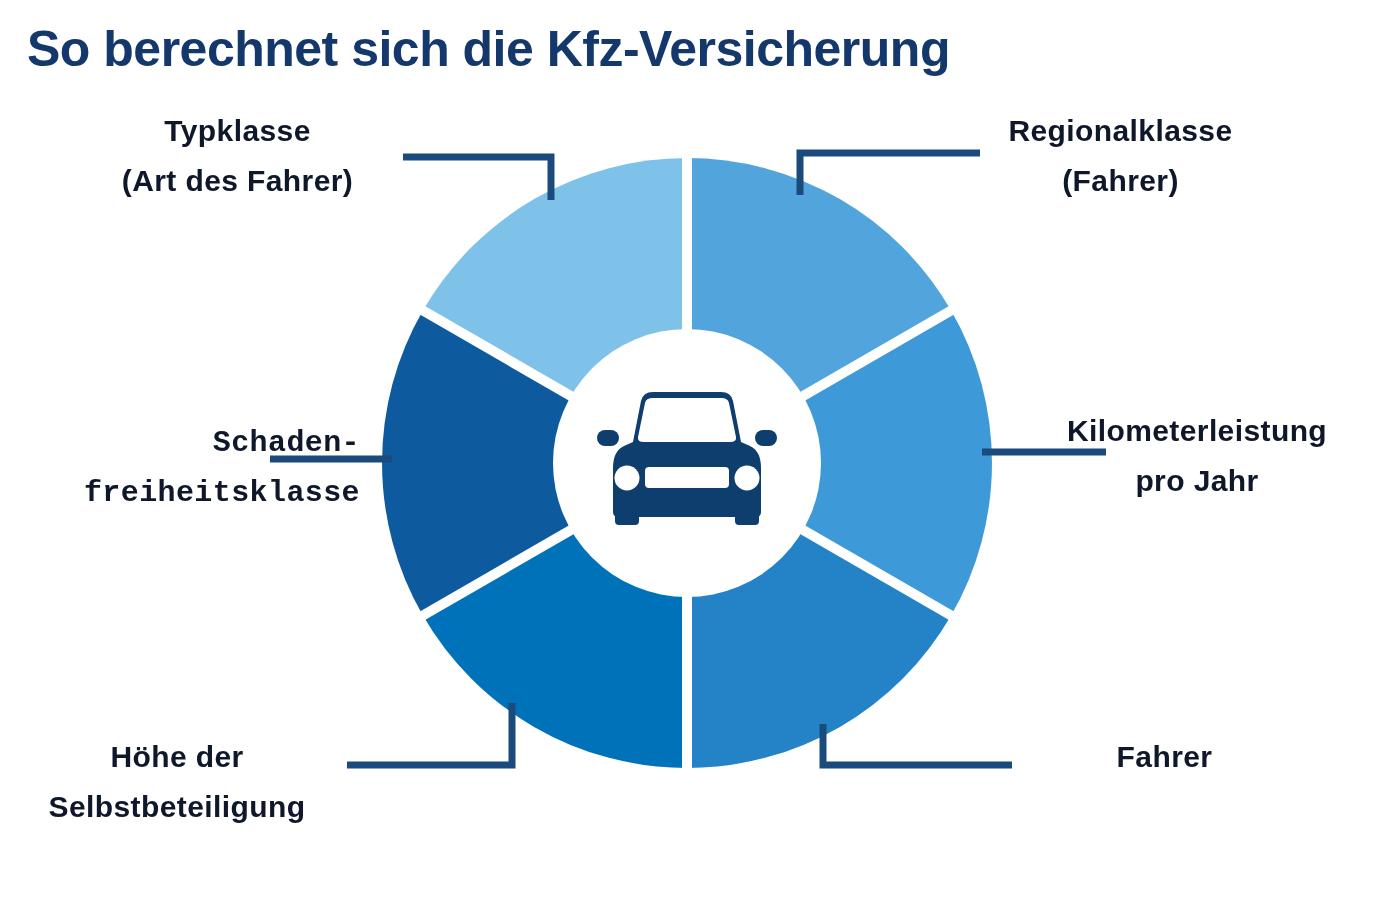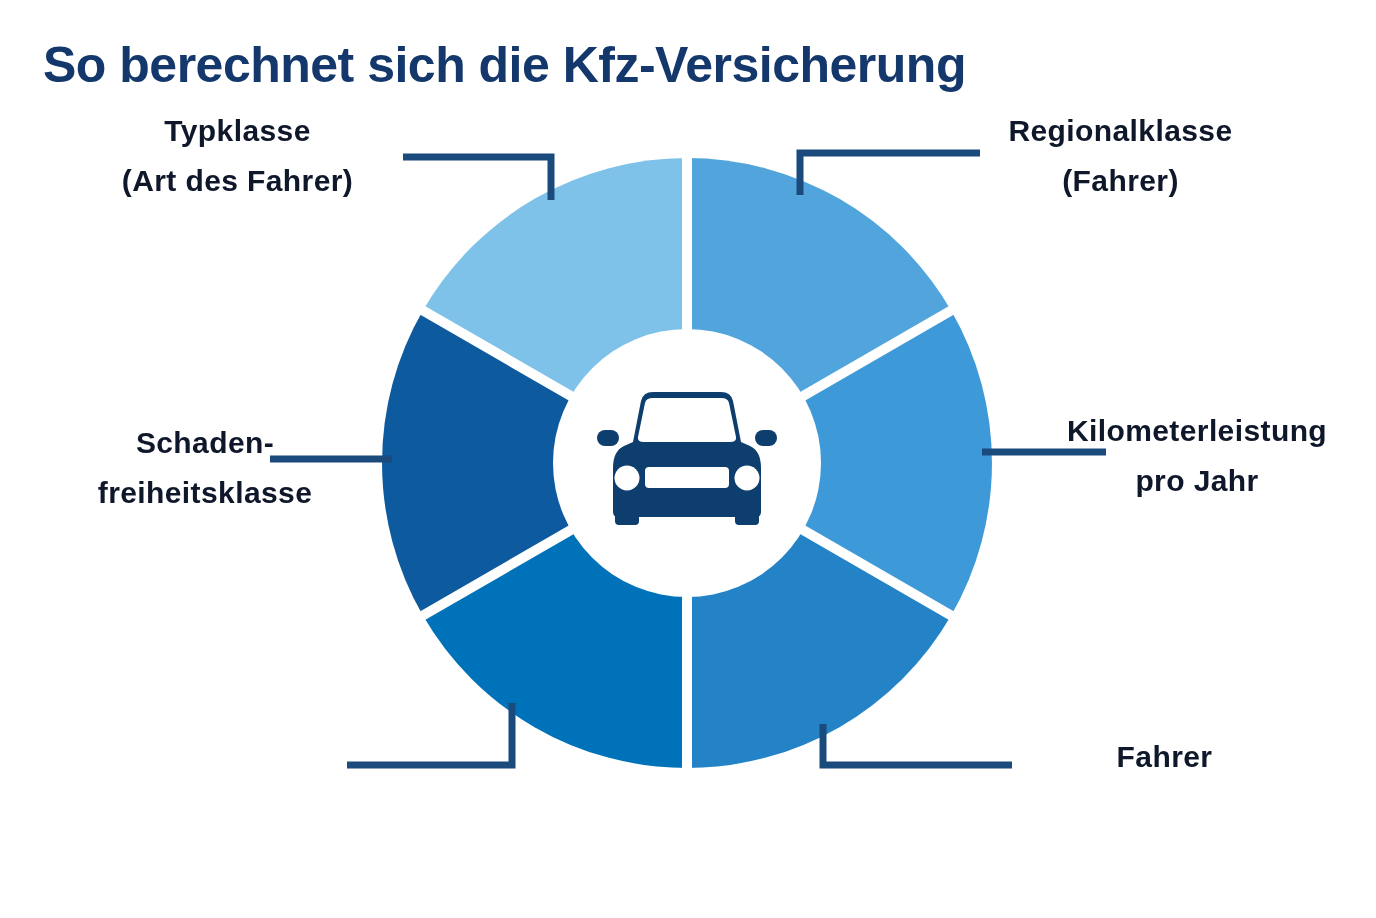--- a/index.html
+++ b/index.html
@@ -14,21 +14,21 @@
   .stage {
     position: relative;
     width: 1376px;
     height: 918px;
     background: #ffffff;
   }
   .page-title {
     position: absolute;
     left: 27px;
     top: 20px;
-    margin: 16px;
+    margin: 0;
     font-size: 50px;
     font-weight: 700;
     letter-spacing: -0.5px;
     color: #14386B;
     white-space: nowrap;
   }
   .donut-svg {
     position: absolute;
     left: 0;
     top: 0;
@@ -37,21 +37,21 @@
     position: absolute;
     font-size: 30px;
     font-weight: 700;
     letter-spacing: 0.4px;
     line-height: 50px;
     color: #0f172a;
     text-align: center;
     white-space: nowrap;
   }
   .seg-label span { display: block; }
-  .seg-label.align-left { text-align: center; }
+  .seg-label.align-left { text-align: right; font-family: Liberation Mono, monospace; }
 </style>
 </head>
 <body>
 
 <div class="stage">
 
   <h1 class="page-title">So berechnet sich die Kfz-Versicherung</h1>
 
   <svg class="donut-svg" width="1376" height="918" viewBox="0 0 1376 918">
 
@@ -110,19 +110,23 @@
 
   <div class="seg-label" style="left:1018px; top:406px; width:358px;">
     <span>Kilometerleistung</span>
     <span>pro Jahr</span>
   </div>
 
   <div class="seg-label" style="left:967px; top:732px; width:395px;">
     <span>Fahrer</span>
   </div>
 
+  <div class="seg-label" style="left:22px; top:732px; width:310px;">
+    <span>Höhe der</span>
+    <span>Selbstbeteiligung</span>
+  </div>
 
   <div class="seg-label align-left" style="left:50px; top:418px; width:310px;">
     <span>Schaden-</span>
     <span>freiheitsklasse</span>
   </div>
 
 </div>
 
 </body></html>

